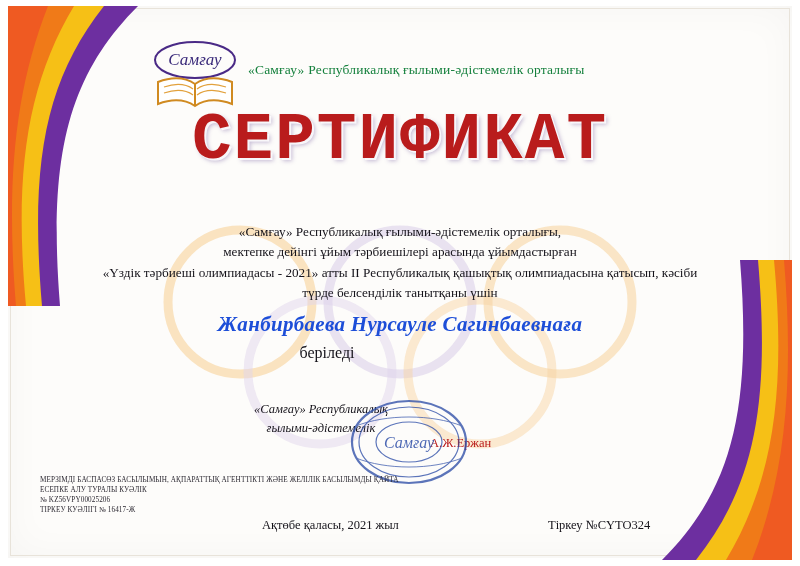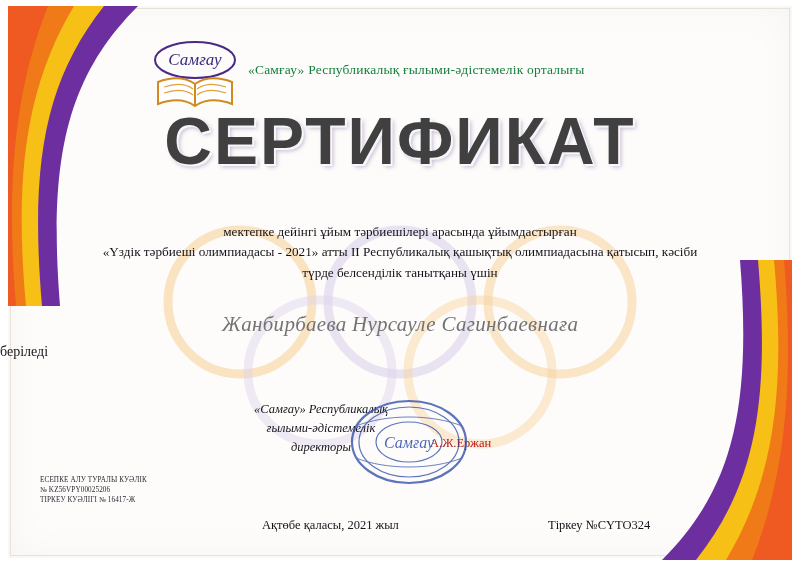--- a/index.html
+++ b/index.html
@@ -85,26 +85,26 @@
     white-space: nowrap;
   }
 
   
   .title {
     position: absolute;
     left: 0;
     top: 108px;
     width: 800px;
     text-align: center;
-    font-family: Liberation Sans, sans-serif;
+    font-family: Liberation Mono, monospace;
     font-weight: 700;
     font-size: 66px;
     line-height: 1;
     letter-spacing: 2px;
-    color: #404040;
+    color: #b91c1c;
     text-shadow:
       2px 2px 0 rgba(255,255,255,0.85),
       3px 3px 4px rgba(90,60,140,0.35);
   }
 
   
   .body-text {
     position: absolute;
     left: 60px;
     top: 222px;
@@ -118,32 +118,32 @@
 
   
   .recipient {
     position: absolute;
     left: 0;
     top: 312px;
     width: 800px;
     text-align: center;
     font-family: "Liberation Serif", serif;
     font-style: italic;
-    font-weight: 400;
+    font-weight: 700;
     font-size: 21px;
-    color: #737373;
+    color: #1d4ed8;
     letter-spacing: 0.3px;
   }
   .given {
     position: absolute;
     left: 0;
     top: 344px;
     width: 654px;
-    text-align: left;
-    font-size: 14px;
+    text-align: center;
+    font-size: 16px;
     color: #15131a;
   }
 
   
   .sig-block {
     position: absolute;
     left: 196px;
     top: 400px;
     width: 250px;
     text-align: center;
@@ -253,50 +253,51 @@
       <path d="M86 53 C74 49 64 50 57 55" fill="none" stroke="#e2a13c" stroke-width="1.2"></path>
       <path d="M86 59 C74 55 64 56 57 61" fill="none" stroke="#e2a13c" stroke-width="1.2"></path>
     </svg>
   </div>
 
   <div class="org-line">«Самғау» Республикалық ғылыми-әдістемелік орталығы</div>
 
   <div class="title">СЕРТИФИКАТ</div>
 
   <div class="body-text">
+    <span class="ln">«Самғау» Республикалық ғылыми-әдістемелік орталығы,</span>
     <span class="ln">мектепке дейінгі ұйым тәрбиешілері арасында ұйымдастырған</span>
     <span class="ln">«Үздік тәрбиеші олимпиадасы - 2021» атты II Республикалық қашықтық олимпиадасына қатысып, кәсіби</span>
     <span class="ln">түрде белсенділік танытқаны үшін</span>
   </div>
 
   <div class="recipient">Жанбирбаева Нурсауле Сагинбаевнаға</div>
   <div class="given">беріледі</div>
 
   <div class="sig-block">
     <span class="ln">«Самғау»  Республикалық</span>
     <span class="ln">ғылыми-әдістемелік</span>
-    <span class="ln">директоры</span>
   </div>
 
   <div class="signer">А.Ж.Ержан</div>
 
   <div class="stamp">
     <svg width="126" height="92" viewBox="0 0 126 92">
       <g stroke="#2f4fa8" fill="none" opacity="0.78">
         <ellipse cx="63" cy="46" rx="57" ry="41" stroke-width="2.2"></ellipse>
         <ellipse cx="63" cy="46" rx="50" ry="35" stroke-width="1.2"></ellipse>
         <ellipse cx="63" cy="46" rx="33" ry="20" stroke-width="1.2"></ellipse>
         <path d="M10 30 C40 18 86 18 116 30" stroke-width="0.9"></path>
         <path d="M10 62 C40 74 86 74 116 62" stroke-width="0.9"></path>
       </g>
       <text x="63" y="52" text-anchor="middle" font-family="Liberation Serif, serif" font-style="italic" font-size="16" fill="#2f4fa8" opacity="0.85">Самғау</text>
     </svg>
   </div>
 
   <div class="fineprint">
+    <span class="ln">МЕРЗІМДІ БАСПАСӨЗ БАСЫЛЫМЫН, АҚПАРАТТЫҚ АГЕНТТІКТІ ЖӘНЕ ЖЕЛІЛІК БАСЫЛЫМДЫ ҚАЙТА</span>
     <span class="ln">ЕСЕПКЕ АЛУ ТУРАЛЫ КУӘЛІК</span>
     <span class="ln">№ KZ56VPY00025206</span>
     <span class="ln">ТІРКЕУ КУӘЛІГІ № 16417-Ж</span>
   </div>
 
   <div class="footer-city">Ақтөбе  қаласы,    2021  жыл</div>
   <div class="footer-reg">Тіркеу №CYTO324</div>
 
 </div>
 

